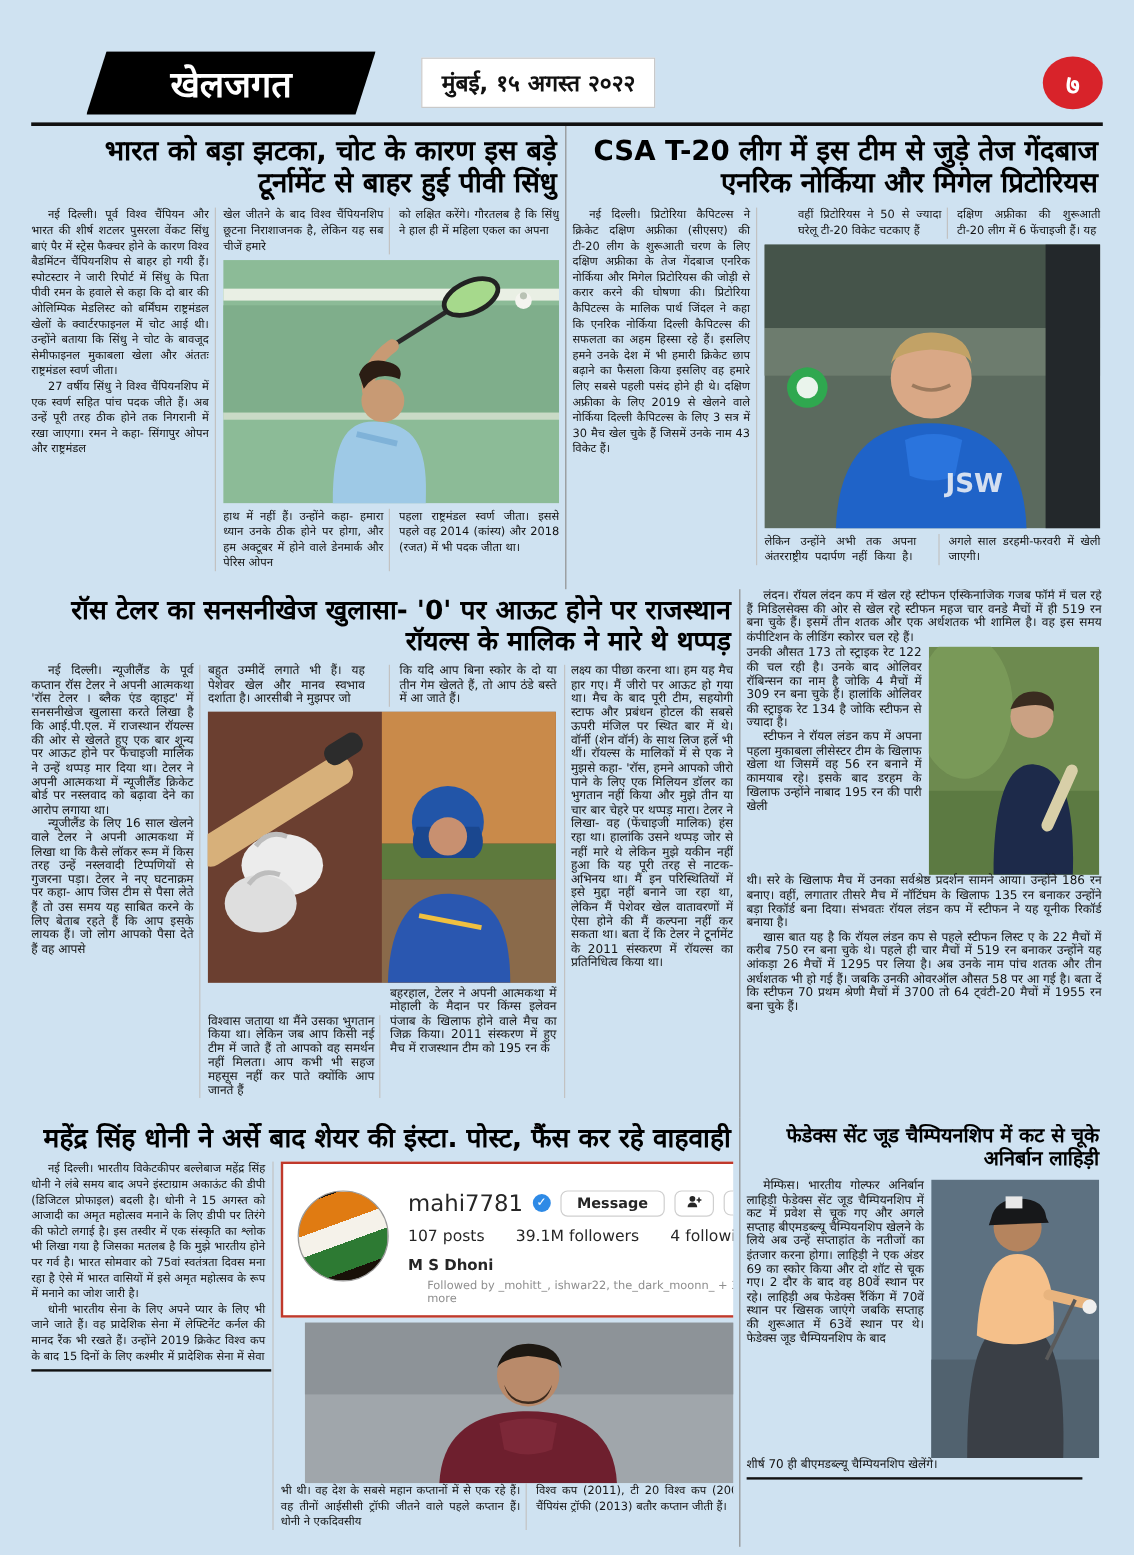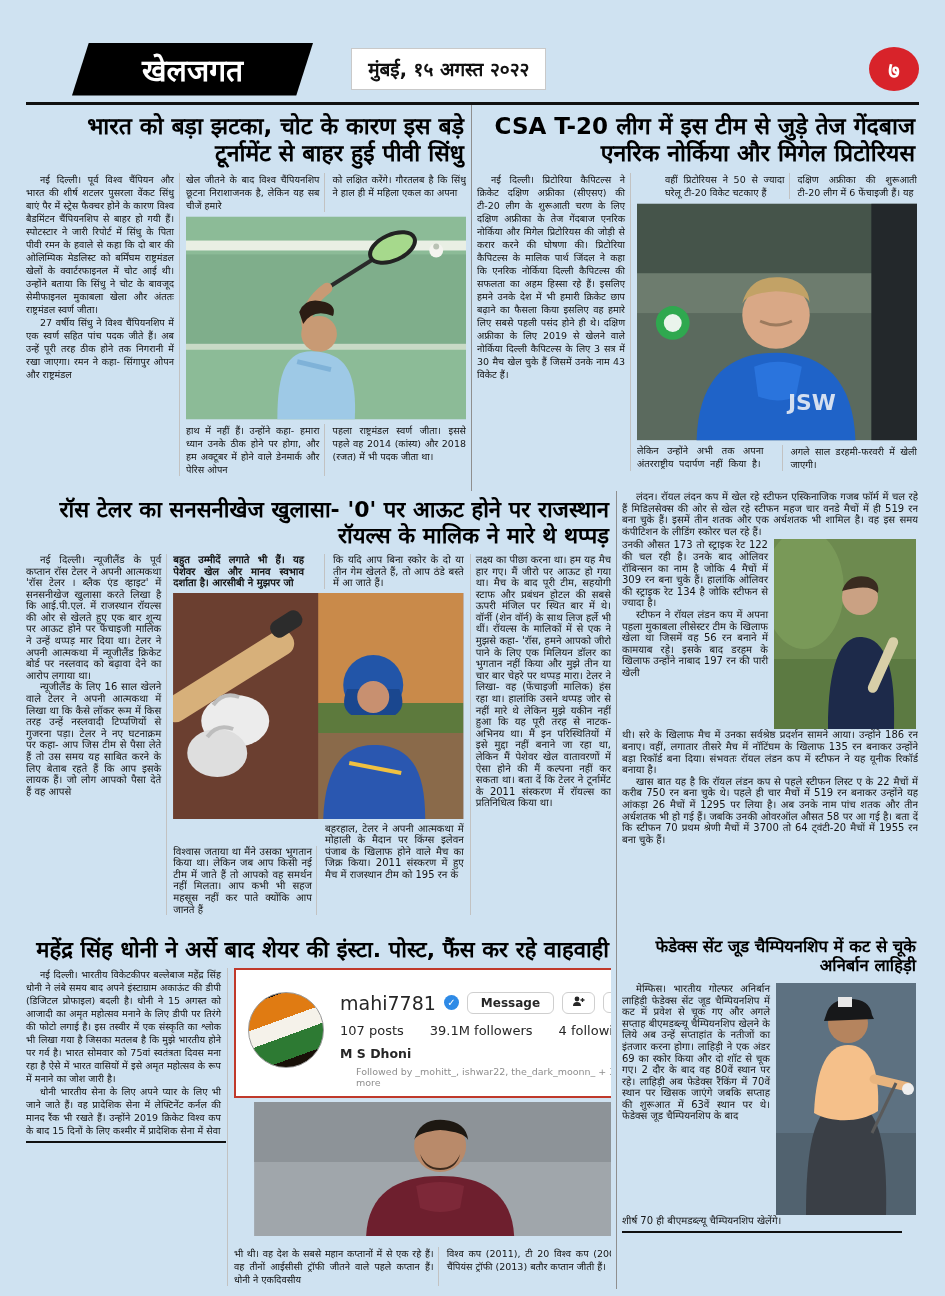--- a/index.html
+++ b/index.html
@@ -176,21 +176,21 @@
 
     <article class="art-taylor clip">
       <h2 class="headline h-mid">रॉस टेलर का सनसनीखेज खुलासा- '0' पर आऊट होने पर राजस्थान रॉयल्स के मालिक ने मारे थे थप्पड़</h2>
       <div class="split">
         <div class="body-sm colrule" style="width:142px; padding-right:5px;">
           <p class="p-ind">नई दिल्ली। न्यूजीलैंड के पूर्व कप्तान रॉस टेलर ने अपनी आत्मकथा 'रॉस टेलर । ब्लैक एंड व्हाइट' में सनसनीखेज खुलासा करते लिखा है कि आई.पी.एल. में राजस्थान रॉयल्स की ओर से खेलते हुए एक बार शून्य पर आऊट होने पर फैंचाइजी मालिक ने उन्हें थप्पड़ मार दिया था। टेलर ने अपनी आत्मकथा में न्यूजीलैंड क्रिकेट बोर्ड पर नस्लवाद को बढ़ावा देने का आरोप लगाया था।</p>
           <p class="p-ind">न्यूजीलैंड के लिए 16 साल खेलने वाले टेलर ने अपनी आत्मकथा में लिखा था कि कैसे लॉकर रूम में किस तरह उन्हें नस्लवादी टिप्पणियों से गुजरना पड़ा। टेलर ने नए घटनाक्रम पर कहा- आप जिस टीम से पैसा लेते हैं तो उस समय यह साबित करने के लिए बेताब रहते हैं कि आप इसके लायक हैं। जो लोग आपको पैसा देते हैं वह आपसे</p>
         </div>
         <div style="width:292px;">
           <div class="minicols body-sm">
-            <div class="colrule" style="padding-right:20px;font-weight:bold;">बहुत उम्मीदें लगाते भी हैं। यह पेशेवर खेल और मानव स्वभाव दर्शाता है। आरसीबी ने मुझपर जो</div>
+            <div class="colrule" style="padding-right:20px;">बहुत उम्मीदें लगाते भी हैं। यह पेशेवर खेल और मानव स्वभाव दर्शाता है। आरसीबी ने मुझपर जो</div>
             <div>कि यदि आप बिना स्कोर के दो या तीन गेम खेलते हैं, तो आप ठंडे बस्ते में आ जाते हैं।</div>
           </div>
           <svg class="photo" width="290" height="226" viewBox="0 0 290 226" style="margin:4px 0;">
             <rect width="290" height="226" fill="#7a4a38"></rect>
             <rect width="145" height="226" fill="#6b3f30"></rect>
             <rect x="145" width="145" height="110" fill="#c98a4a"></rect>
             <rect x="145" y="110" width="145" height="30" fill="#5d7a3d"></rect>
             <rect x="145" y="140" width="145" height="86" fill="#8a6a4a"></rect>
             <rect x="-20" y="70" width="150" height="26" rx="12" fill="#d7b07a" transform="rotate(-32 55 83)"></rect>
             <rect x="96" y="22" width="34" height="18" rx="8" fill="#2c2c2c" transform="rotate(-32 113 31)"></rect>
@@ -214,21 +214,21 @@
       </div>
     </article>
 
     <div class="vr"></div>
 
     <article class="art-stephen clip">
       <p class="body-sm p-ind">लंदन। रॉयल लंदन कप में खेल रहे स्टीफन एस्किनाजिक गजब फॉर्म में चल रहे हैं मिडिलसेक्स की ओर से खेल रहे स्टीफन महज चार वनडे मैचों में ही 519 रन बना चुके हैं। इसमें तीन शतक और एक अर्धशतक भी शामिल है। वह इस समय कंपीटिशन के लीडिंग स्कोरर चल रहे हैं।</p>
       <div class="split" style="margin-top:2px;">
         <div class="body-sm" style="width:146px;">
           <p>उनकी औसत 173 तो स्ट्राइक रेट 122 की चल रही है। उनके बाद ओलिवर रॉबिन्सन का नाम है जोकि 4 मैचों में 309 रन बना चुके हैं। हालांकि ओलिवर की स्ट्राइक रेट 134 है जोकि स्टीफन से ज्यादा है।</p>
-          <p class="p-ind">स्टीफन ने रॉयल लंडन कप में अपना पहला मुकाबला लीसेस्टर टीम के खिलाफ खेला था जिसमें वह 56 रन बनाने में कामयाब रहे। इसके बाद डरहम के खिलाफ उन्होंने नाबाद 197 रन की पारी खेली</p>
+          <p class="p-ind">स्टीफन ने रॉयल लंडन कप में अपना पहला मुकाबला लीसेस्टर टीम के खिलाफ खेला था जिसमें वह 56 रन बनाने में कामयाब रहे। इसके बाद डरहम के खिलाफ उन्होंने नाबाद 195 रन की पारी खेली</p>
         </div>
         <svg width="142" height="190" viewBox="0 0 142 190" style="flex:0 0 142px;">
           <rect width="142" height="190" fill="#6d8a4f"></rect>
           <rect y="120" width="142" height="70" fill="#5c7a42"></rect>
           <ellipse cx="30" cy="50" rx="40" ry="60" fill="#7fa05c" opacity="0.7"></ellipse>
           <circle cx="86" cy="58" r="18" fill="#caa183"></circle>
           <path d="M68,52 q6,-18 26,-14 q12,4 10,16 q-8,-10 -36,-2 z" fill="#3a2c20"></path>
           <path d="M54,190 C54,122 68,96 88,98 C112,100 122,130 120,190 Z" fill="#1d2a4a"></path>
           <rect x="104" y="96" width="10" height="60" rx="5" fill="#d8cfa8" transform="rotate(24 109 126)"></rect>
         </svg>
@@ -279,21 +279,21 @@
           </div>
           <svg class="photo" width="372" height="134" viewBox="0 0 372 134" style="margin-top:4px;">
             <rect width="372" height="134" fill="#a0a6ab"></rect>
             <rect width="372" height="60" fill="#8d9398"></rect>
             <path d="M112,134 C114,92 142,74 186,74 C232,74 258,94 260,134 Z" fill="#6e1f2e"></path>
             <path d="M162,84 q24,-8 48,0 l-4,22 q-20,8 -40,0 z" fill="#7d2838"></path>
             <circle cx="186" cy="44" r="26" fill="#b98a6a"></circle>
             <path d="M160,38 q6,-22 30,-20 q22,2 24,20 q-4,-8 -28,-10 q-22,2 -26,10 z" fill="#1d1812"></path>
             <path d="M166,52 q4,16 20,16 q16,0 20,-16 q-6,14 -20,14 q-14,0 -20,-14 z" fill="#3c2a1d"></path>
           </svg>
-          <div class="minicols body-txt" style="margin-top:11px;">
+          <div class="minicols body-txt" style="margin-top:0;">
             <div class="colrule" style="padding-right:4px;">भी थी। वह देश के सबसे महान कप्तानों में से एक रहे हैं। वह तीनों आईसीसी ट्रॉफी जीतने वाले पहले कप्तान हैं। धोनी ने एकदिवसीय</div>
             <div>विश्व कप (2011), टी 20 विश्व कप (2007), और चैंपियंस ट्रॉफी (2013) बतौर कप्तान जीती हैं।</div>
           </div>
         </div>
       </div>
     </article>
 
     <div class="vr"></div>
 
     <article class="art-lahiri clip">

